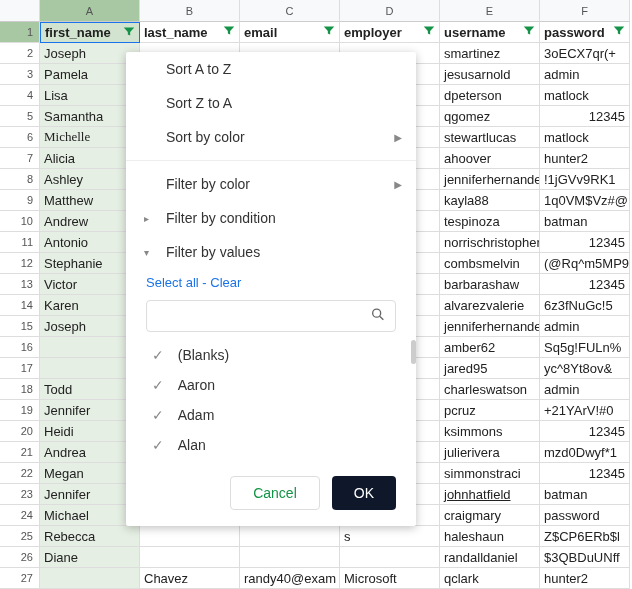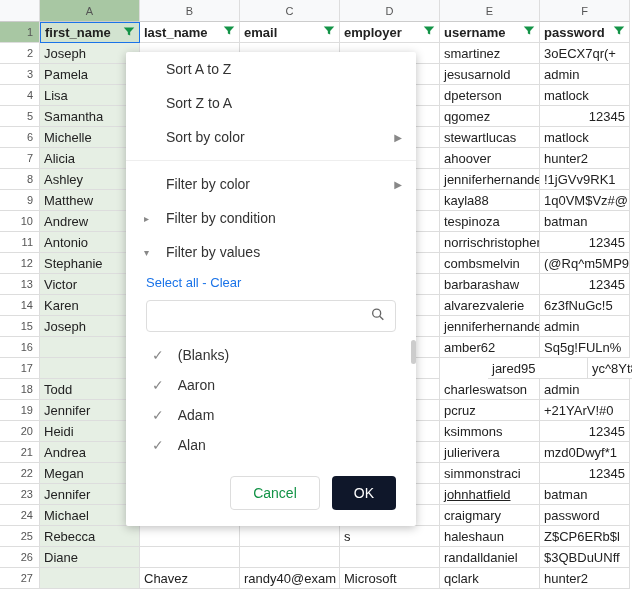--- a/index.html
+++ b/index.html
@@ -160,21 +160,21 @@
         </div>
         <div class="data-row">
           <div class="cell col-a-sel" style="width: 100px;">Samantha</div>
           <div class="cell" style="width: 100px;"></div>
           <div class="cell" style="width: 100px;"></div>
           <div class="cell" style="width: 100px;">ech</div>
           <div class="cell" style="width: 100px;">qgomez</div>
           <div class="cell num" style="width: 90px;">12345</div>
         </div>
         <div class="data-row">
-          <div class="cell col-a-sel" style="width: 100px;">Michelle</div>
+          <div class="cell col-a-sel" style="width: 100px; font-family: Liberation Serif, serif;">Michelle</div>
           <div class="cell" style="width: 100px;"></div>
           <div class="cell" style="width: 100px;"></div>
           <div class="cell" style="width: 100px;"></div>
           <div class="cell" style="width: 100px;">stewartlucas</div>
           <div class="cell" style="width: 90px;">matlock</div>
         </div>
         <div class="data-row">
           <div class="cell col-a-sel" style="width: 100px;">Alicia</div>
           <div class="cell" style="width: 100px;"></div>
           <div class="cell" style="width: 100px;"></div>
@@ -252,21 +252,21 @@
           <div class="cell" style="width: 100px;"></div>
           <div class="cell" style="width: 100px;"></div>
           <div class="cell" style="width: 100px;">amber62</div>
           <div class="cell" style="width: 90px;">Sq5g!FULn%</div>
         </div>
         <div class="data-row">
           <div class="cell col-a-sel" style="width: 100px;"></div>
           <div class="cell" style="width: 100px;"></div>
           <div class="cell" style="width: 100px;"></div>
           <div class="cell" style="width: 100px;"></div>
-          <div class="cell" style="width: 100px; margin-left: 48px;">jared95</div>
+          <div class="cell" style="width: 100px;">jared95</div>
           <div class="cell" style="width: 90px;">yc^8Yt8ov&amp;</div>
         </div>
         <div class="data-row">
           <div class="cell col-a-sel" style="width: 100px;">Todd</div>
           <div class="cell" style="width: 100px;"></div>
           <div class="cell" style="width: 100px;"></div>
           <div class="cell" style="width: 100px;">Univ</div>
           <div class="cell" style="width: 100px;">charleswatson</div>
           <div class="cell" style="width: 90px;">admin</div>
         </div>

